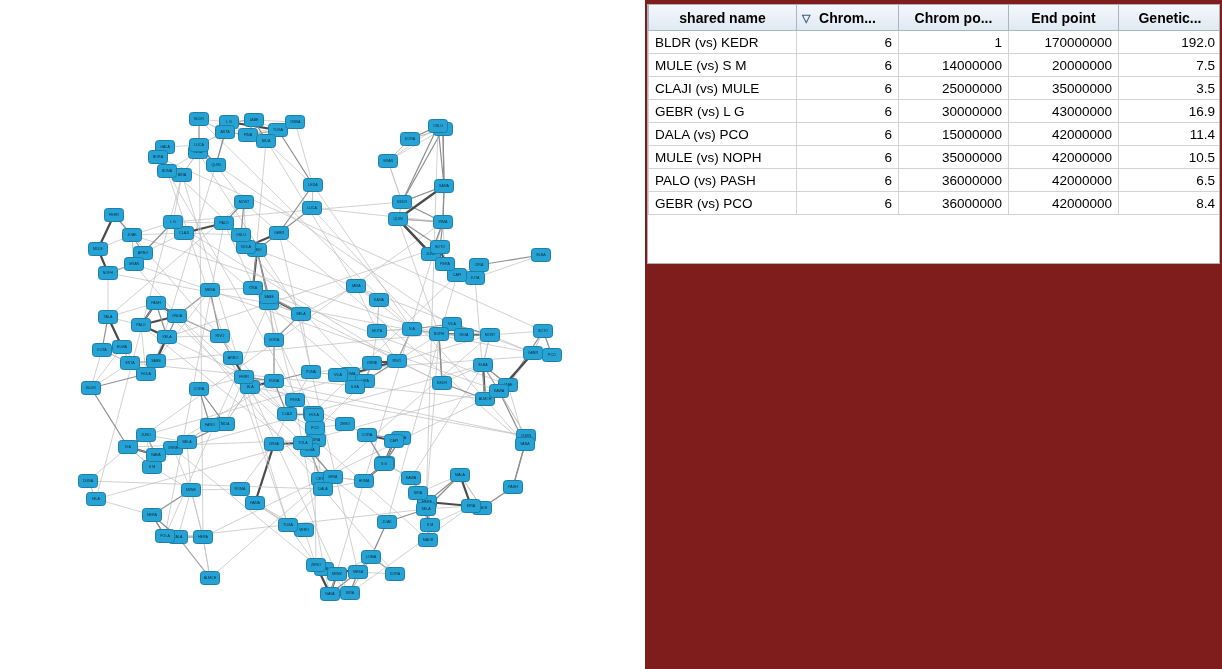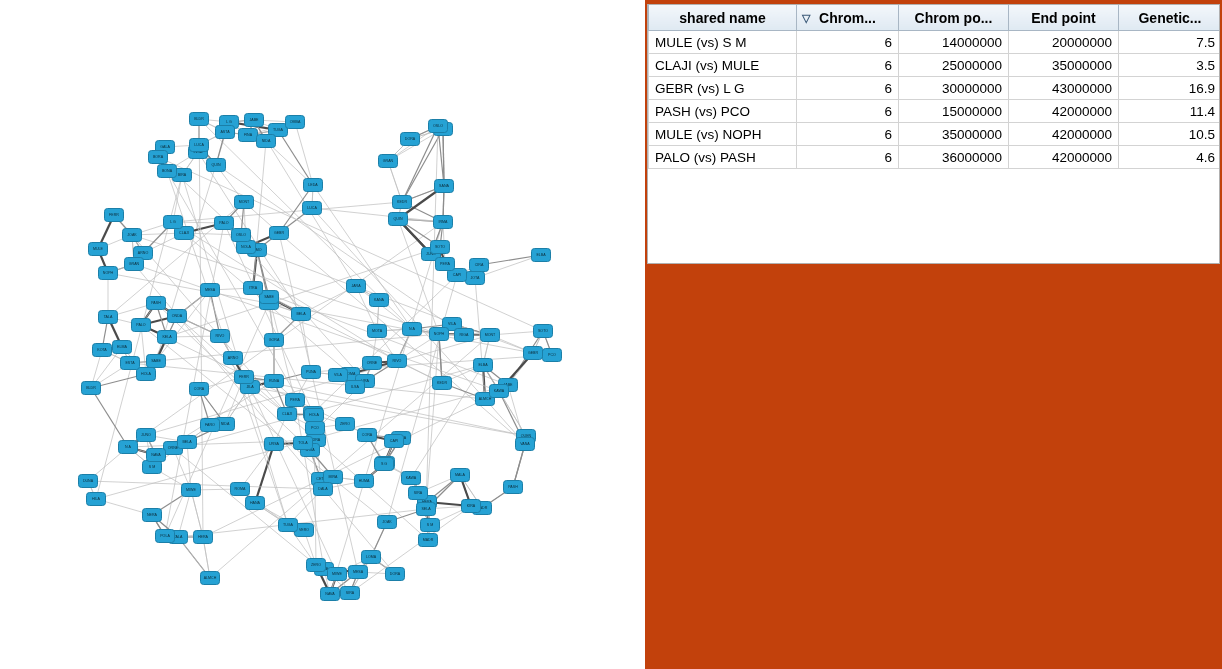--- a/index.html
+++ b/index.html
@@ -23,21 +23,21 @@
     background: #ffffff;
     overflow: hidden;
   }
   #left-network svg, #right-network svg { display: block; }
 
   
   #right-column {
     position: absolute;
     left: 645px; top: 0;
     width: 577px; height: 669px;
-    background: #c2410c;
+    background: #7f1d1d;
   }
 
   
   #table-panel {
     position: absolute;
     left: 2px; top: 4px;
     width: 573px; height: 260px;
     background: #ffffff;
     border: 1px solid #b0b0b0;
     box-sizing: border-box;
@@ -1340,20 +1340,27 @@
           <th>
             <span>End point</span>
           </th>
           <th>
             <span>Genetic...</span>
           </th>
         </tr>
       </thead>
       <tbody id="table-body">
           <tr>
+            <td class="txt">BLDR (vs) KEDR</td>
+            <td class="num">6</td>
+            <td class="num">1</td>
+            <td class="num">170000000</td>
+            <td class="num">192.0</td>
+          </tr>
+          <tr>
             <td class="txt">MULE (vs) S M</td>
             <td class="num">6</td>
             <td class="num">14000000</td>
             <td class="num">20000000</td>
             <td class="num">7.5</td>
           </tr>
           <tr>
             <td class="txt">CLAJI (vs) MULE</td>
             <td class="num">6</td>
             <td class="num">25000000</td>
@@ -1361,37 +1368,44 @@
             <td class="num">3.5</td>
           </tr>
           <tr>
             <td class="txt">GEBR (vs) L G</td>
             <td class="num">6</td>
             <td class="num">30000000</td>
             <td class="num">43000000</td>
             <td class="num">16.9</td>
           </tr>
           <tr>
-            <td class="txt">PASH (vs) PCO</td>
+            <td class="txt">DALA (vs) PCO</td>
             <td class="num">6</td>
             <td class="num">15000000</td>
             <td class="num">42000000</td>
             <td class="num">11.4</td>
           </tr>
           <tr>
             <td class="txt">MULE (vs) NOPH</td>
             <td class="num">6</td>
             <td class="num">35000000</td>
             <td class="num">42000000</td>
             <td class="num">10.5</td>
           </tr>
           <tr>
             <td class="txt">PALO (vs) PASH</td>
             <td class="num">6</td>
             <td class="num">36000000</td>
             <td class="num">42000000</td>
-            <td class="num">4.6</td>
+            <td class="num">6.5</td>
+          </tr>
+          <tr>
+            <td class="txt">GEBR (vs) PCO</td>
+            <td class="num">6</td>
+            <td class="num">36000000</td>
+            <td class="num">42000000</td>
+            <td class="num">8.4</td>
           </tr>
         </tbody>
     </table>
   </div>
 
 </div>
 
 </body></html>

